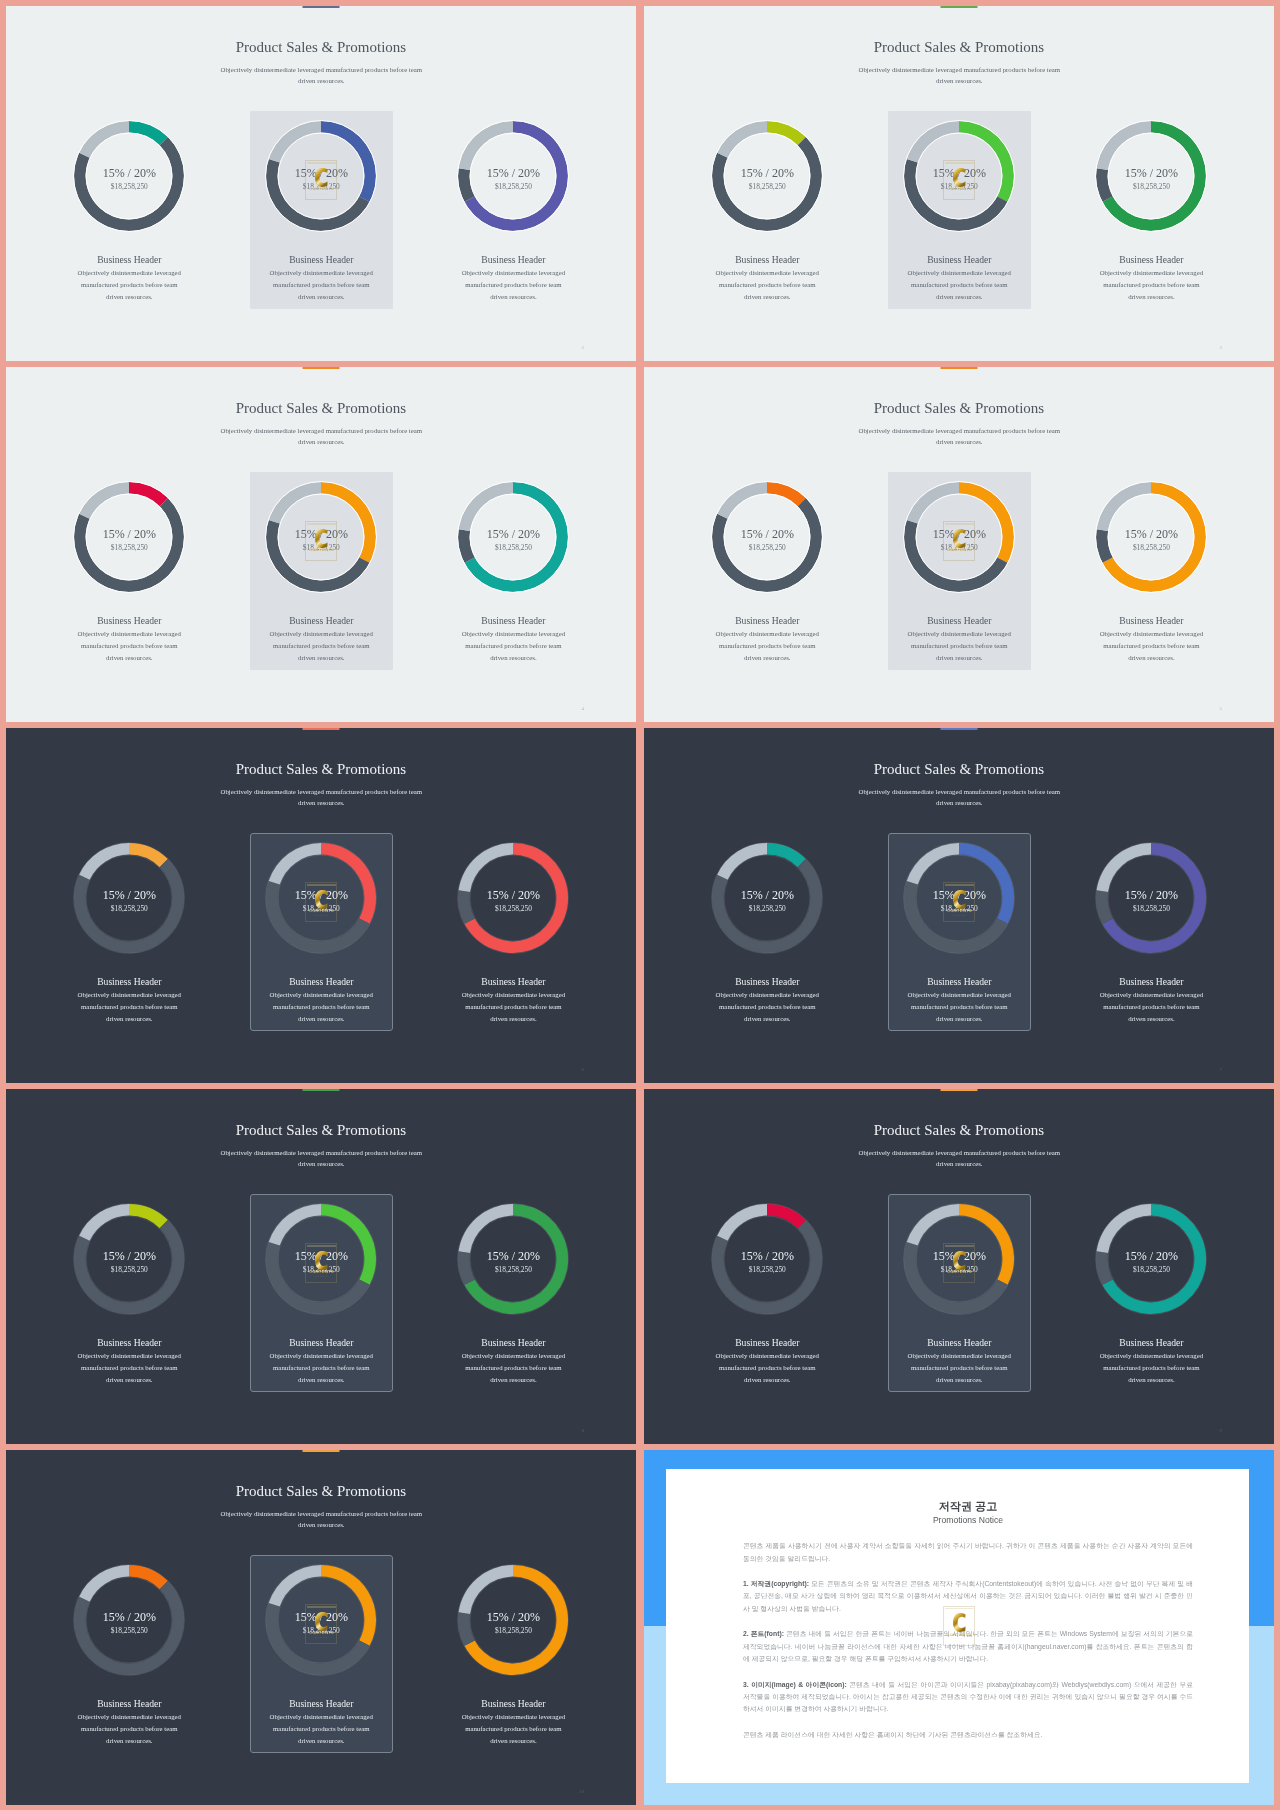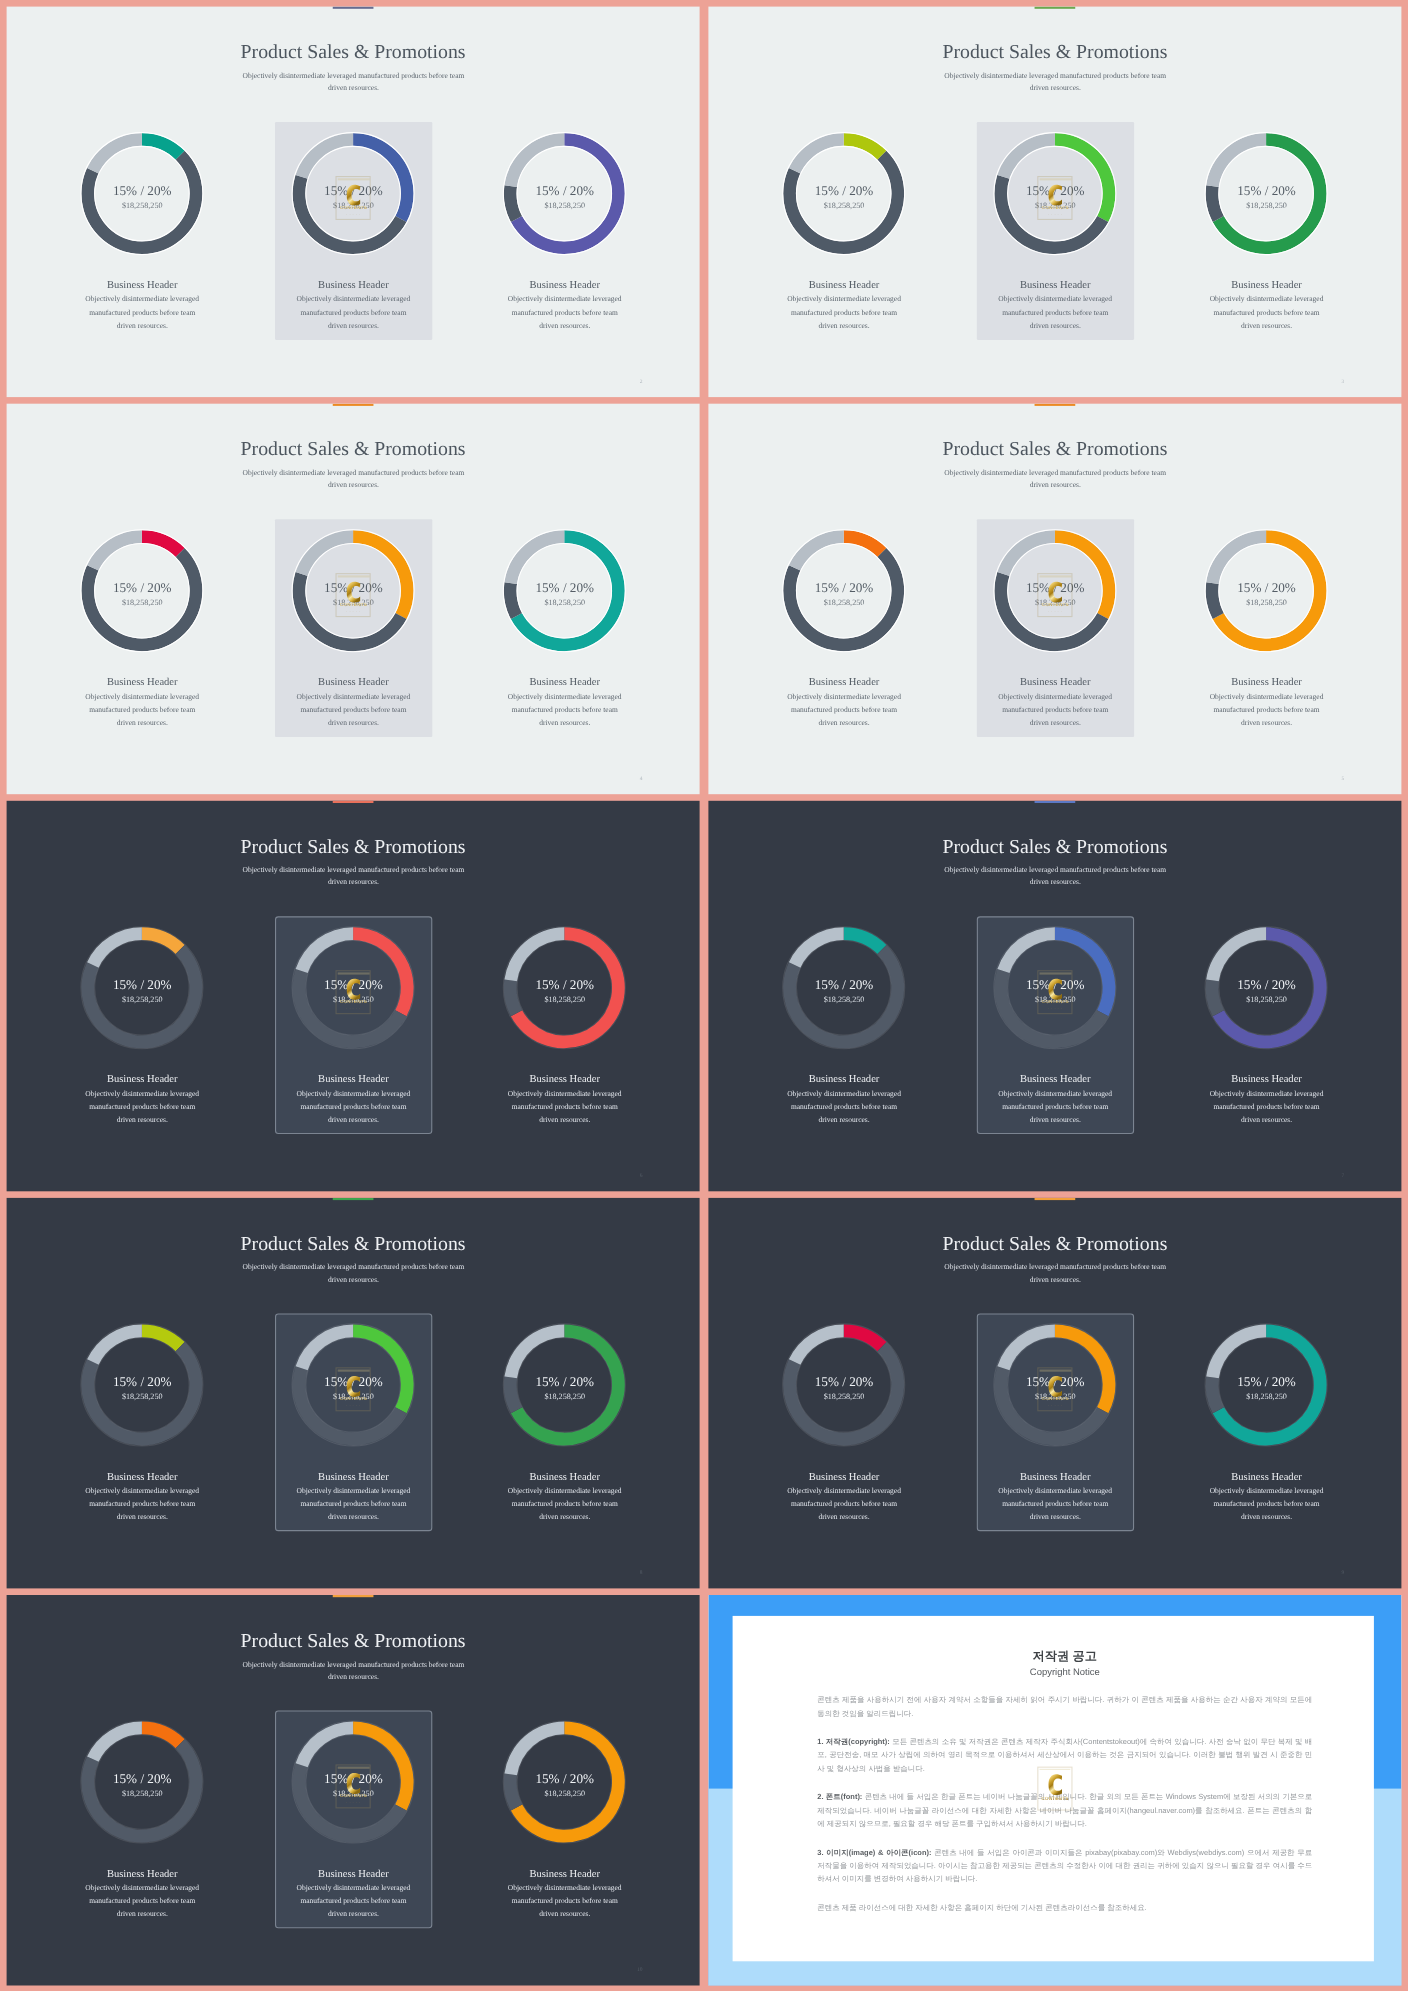--- a/index.html
+++ b/index.html
@@ -3,21 +3,21 @@
 <meta charset="utf-8">
 <title>Product Sales &amp; Promotions</title>
 <style>
 *{margin:0;padding:0;box-sizing:border-box}
 html,body{width:1280px;height:1810px;overflow:hidden;}
 body{background:#eda296;font-family:"Liberation Serif",serif;-webkit-font-smoothing:antialiased;text-rendering:optimizeLegibility;}
 .grid{position:absolute;left:0;top:0;width:1280px;height:1810px;}
 .slide{position:absolute;overflow:hidden;background:#ecf0f0;}
 .slide.dark{background:#343a45;}
 .tab{position:absolute;top:0;left:50%;transform:translateX(-50%);width:37px;height:2px;}
-.title{position:absolute;left:0;right:0;text-align:center;font-size:18px;line-height:20px;color:#4d565f;letter-spacing:0;}
+.title{position:absolute;left:0;right:0;text-align:center;font-size:15px;line-height:20px;color:#4d565f;letter-spacing:0;}
 .dark .title{color:#eef0f3;}
 .subtitle{position:absolute;text-align:center;font-size:6.8px;line-height:11.7px;color:#5b646d;}
 .dark .subtitle{color:#e2e6ec;}
 .card{position:absolute;background:#dcdfe4;border-radius:1px;}
 .dark .card{background:#3e4755;border:1px solid #7b8491;border-radius:3px;}
 .col{position:absolute;top:0;}
 .donut{position:absolute;}
 .dlabel{position:absolute;left:0;right:0;text-align:center;font-size:12px;line-height:12px;color:#545d66;}
 .dark .dlabel{color:#f0f3f6;}
 .dsub{position:absolute;left:0;right:0;text-align:center;font-size:7.4px;line-height:7.4px;color:#6b737b;}
@@ -663,21 +663,21 @@
   <div class="wmT2">· · · · ·</div>
 </div>
       <div class="pagenum">10</div>
     </div>
     <div class="slide" style="left:644px;top:1450px;width:630px;height:355px">
   <div class="cn">
     <div class="band"></div>
     <div class="paper">
       <div class="inner">
         <h1 style="margin-top:32.5px">저작권 공고</h1>
-        <h2 style="margin-top:4px">Copyright Notice</h2>
+        <h2 style="margin-top:4px">Promotions Notice</h2>
         <div class="body" style="margin-top:15.5px">
               <p>콘텐츠 제품을 사용하시기 전에 사용자 계약서 소항들을 자세히 읽어 주시기 바랍니다. 귀하가 이 콘텐츠 제품을 사용하는 순간 사용자 계약의 모든에 동의한 것임을 알리드립니다.</p>
               <p><b>1. 저작권(copyright):</b> 모든 콘텐츠의 소유 및 저작권은 콘텐츠 제작자 주식회사(Contentstokeout)에 속하여 있습니다. 사전 승낙 없이 무단 복제 및 배포, 공단전송, 매모 사가 상립에 의하여 영리 목적으로 이용하셔서 세산상에서 이용하는 것은 금지되어 있습니다. 이러한 불법 행위 발견 시 준중한 민사 및 형사상의 사법을 받습니다.</p>
               <p><b>2. 폰트(font):</b> 콘텐츠 내에 들 서입은 한글 폰트는 네이버 나눔글꼴의 서체입니다. 한글 외의 모든 폰트는 Windows System에 보장된 서의의 기본으로 제작되었습니다. 네이버 나눔글꼴 라이선스에 대한 자세한 사항은 네이버 나눔글꼴 홈페이지(hangeul.naver.com)를 참조하세요. 폰트는 콘텐츠의 합에 제공되지 않으므로, 필요할 경우 해당 폰트를 구입하셔서 사용하시기 바랍니다.</p>
               <p><b>3. 이미지(image) &amp; 아이콘(icon):</b> 콘텐츠 내에 들 서입은 아이콘과 이미지들은 pixabay(pixabay.com)와 Webdiys(webdiys.com) 으에서 제공한 무료 저작물을 이용하여 제작되었습니다. 아이시는 참고용한 제공되는 콘텐츠의 수정한사 이에 대한 권리는 귀하에 있습지 않으니 필요할 경우 여시를 수드하셔서 이미지를 변경하여 사용하시기 바랍니다.</p>
               <p>콘텐츠 제품 라이선스에 대한 자세한 사항은 홈페이지 하단에 기사된 콘텐츠라이선스를 참조하세요.</p>
             </div>
       </div>
     </div>
   </div>

